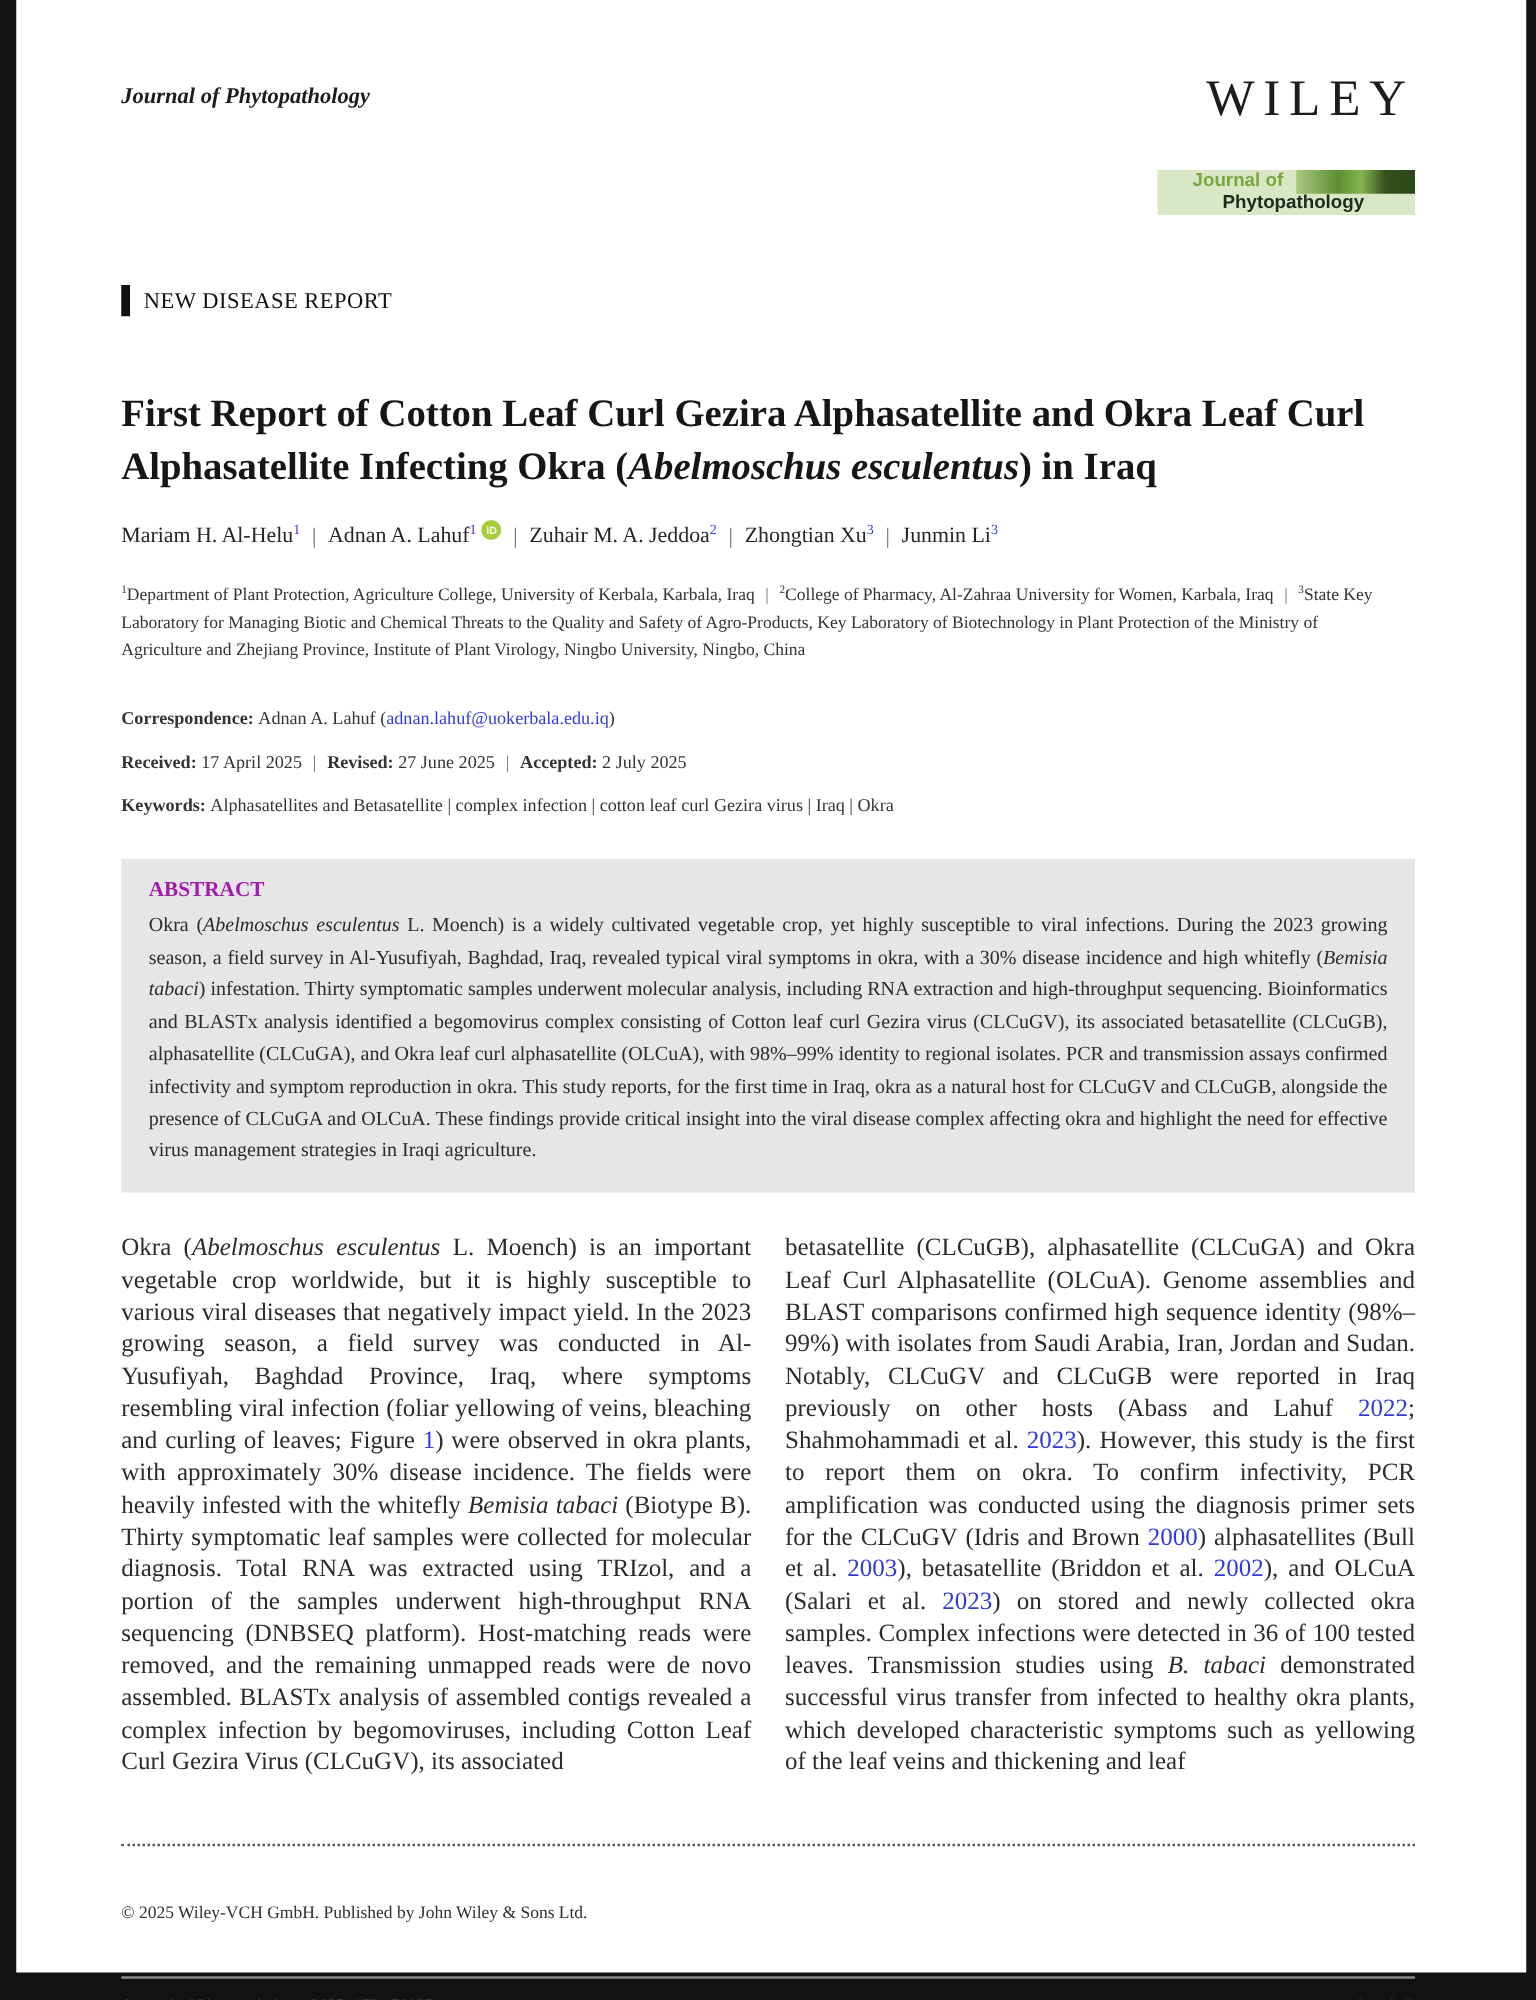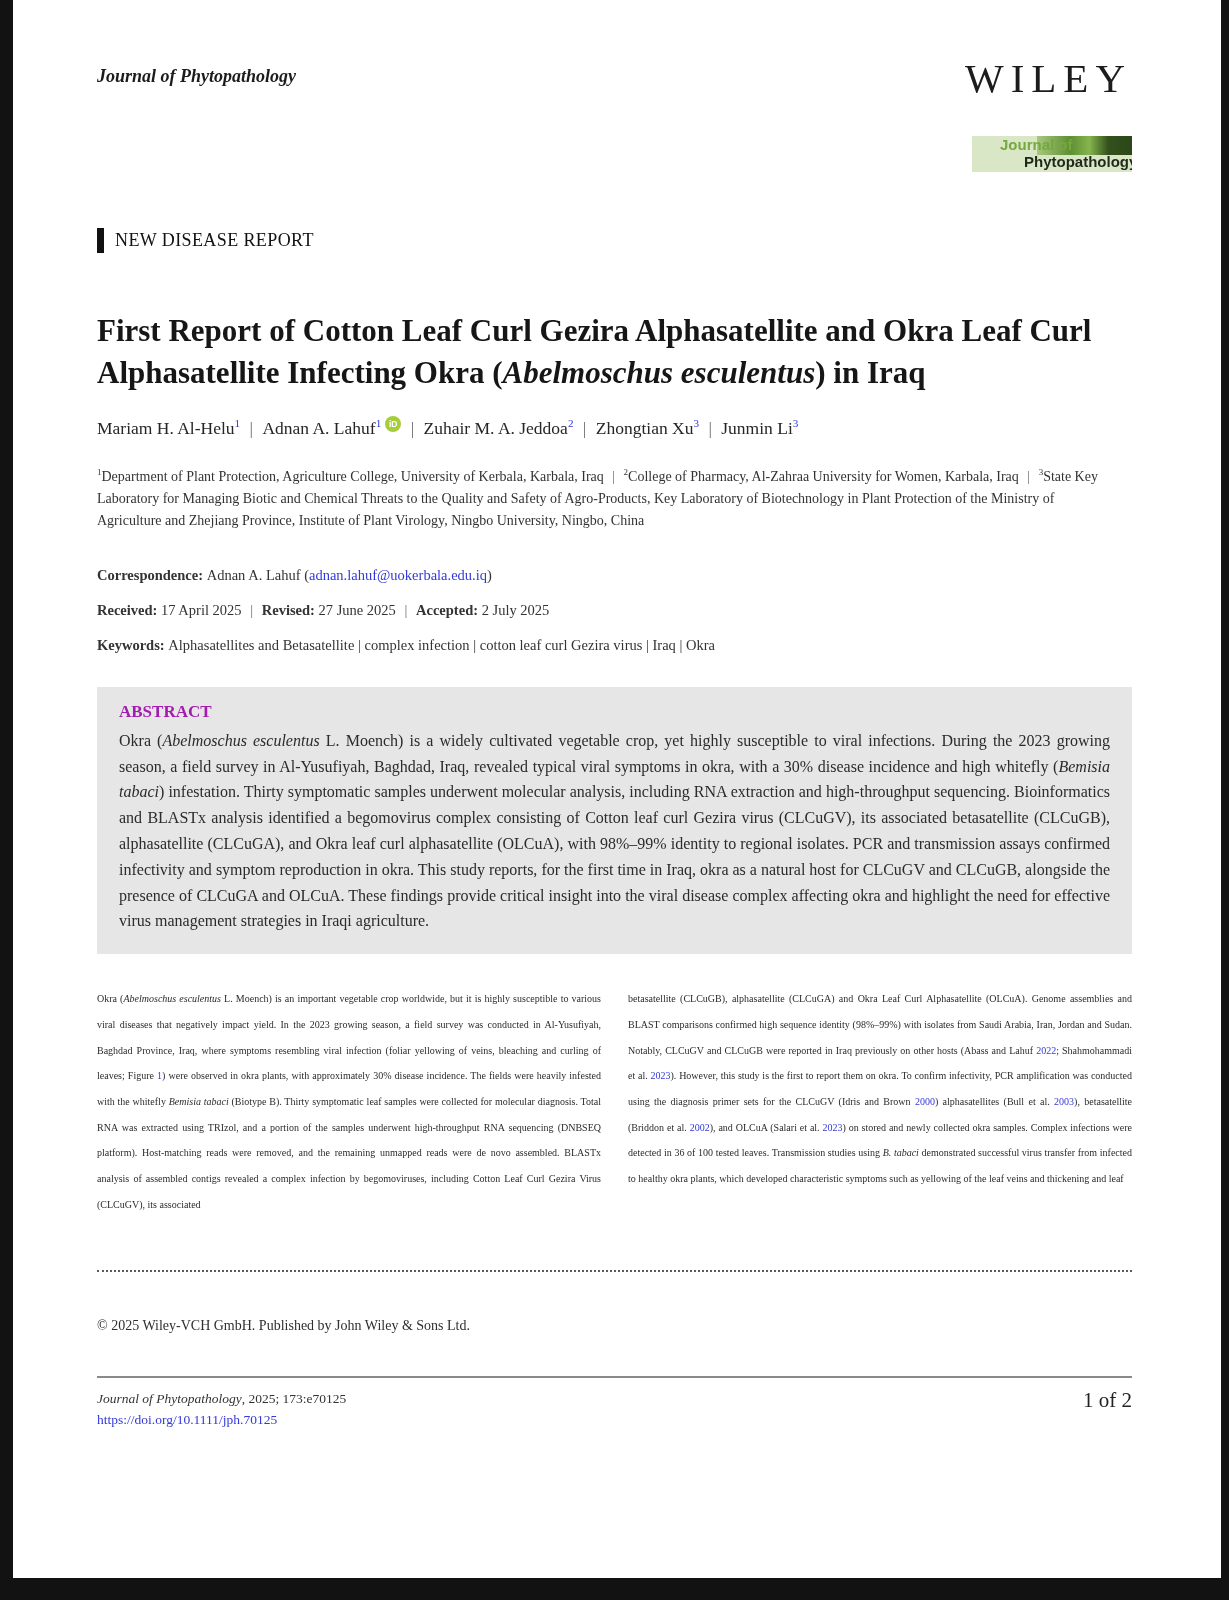--- a/index.html
+++ b/index.html
@@ -26,21 +26,21 @@
   }
   
   .masthead{display:flex;justify-content:space-between;align-items:flex-start;}
   .journal-name{font-style:italic;font-weight:bold;font-size:18px;color:#1c1c1c;padding-top:8px;}
   .wiley-logo{
     font-family:"Liberation Serif",serif;font-size:41px;line-height:40px;
     letter-spacing:7px;color:#1c1c1c;font-weight:500;
   }
   .badge-row{display:flex;justify-content:flex-end;margin-top:38px;}
   .journal-badge{
-    position:relative;width:160px;height:36px;background:var(--badge-bg);
+    position:relative;width:206px;height:36px;background:var(--badge-bg);
     font-family:"Liberation Sans","DejaVu Sans",sans-serif;overflow:hidden;
   }
   .badge-cover{
     position:absolute;top:0;right:0;width:95px;height:19px;
     background:linear-gradient(90deg,#a8c87e 0%,#5d8f33 35%,#86b54e 55%,#33511c 75%,#2c4619 100%);
   }
   .badge-line1{
     position:relative;z-index:2;font-size:15px;line-height:17px;font-weight:bold;
     color:var(--badge-green);padding-left:28px;
   }
@@ -67,21 +67,21 @@
   .keywords{margin-top:18px;}
   
   .abstract-box{
     margin-top:33px;background:var(--abstract-bg);
     padding:15px 22px 20px 22px;
   }
   .abstract-heading{font-size:17px;font-weight:bold;color:#a21caf;margin-bottom:6px;}
   .abstract-body{font-size:16px;line-height:25.8px;text-align:justify;color:#2b2b2b;}
   
   .body-columns{display:flex;gap:27px;margin-top:32px;}
-  .col{flex:1;font-size:10px;line-height:25.7px;text-align:justify;color:#2b2b2b;font-family:Liberation Serif, serif;}
+  .col{flex:1;font-size:20px;line-height:25.7px;text-align:justify;color:#2b2b2b;font-family:Liberation Serif, serif;}
   
   .dotted-sep{margin-top:52px;border-top:2px dotted #5a5a5a;height:0;}
   .copyright{margin-top:46px;font-size:14px;color:#2f2f2f;}
   
   .footer-rule{margin-top:42px;border-top:2.5px solid #8a8a8a;height:0;}
   .footer-row{display:flex;justify-content:space-between;margin-top:10px;}
   .citation{font-size:13.5px;line-height:21px;color:#333;}
   .doi-link{font-size:13.5px;line-height:21px;color:var(--link);}
   .page-indicator{font-size:21px;color:#222;}
   

